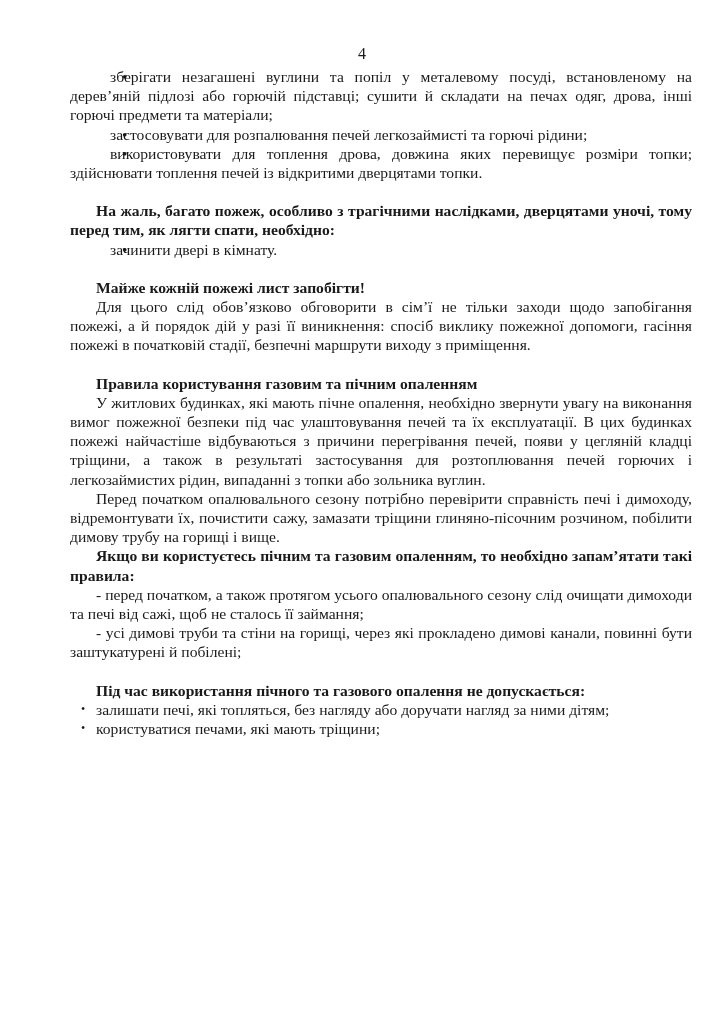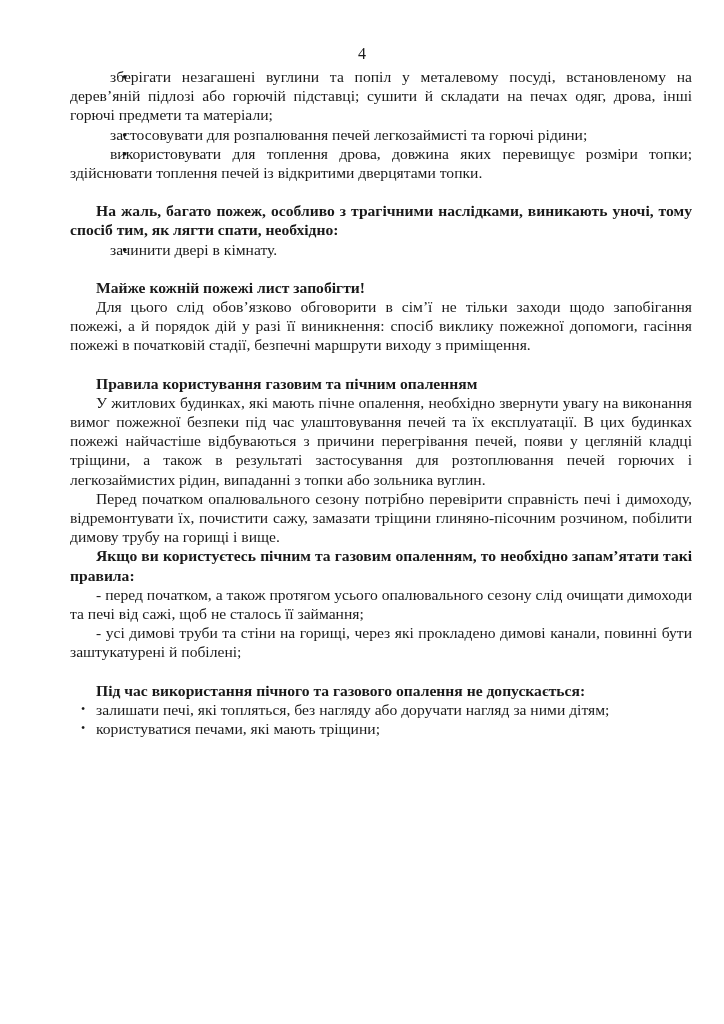--- a/index.html
+++ b/index.html
@@ -36,21 +36,21 @@
 
   <div>
     <p><span class="bullet-dot">•</span><span>зберігати незагашені вуглини та попіл у металевому посуді, встановленому на дерев’яній підлозі або горючій підставці; сушити й складати на печах одяг, дрова, інші горючі предмети та матеріали;</span></p>
     <p><span class="bullet-dot">•</span><span>застосовувати для розпалювання печей легкозаймисті та горючі рідини;</span></p>
     <p><span class="bullet-dot">•</span><span>використовувати для топлення дрова, довжина яких перевищує розміри топки; здійснювати топлення печей із відкритими дверцятами топки.</span></p>
   </div>
 
   <div class="gap"></div>
 
   <div>
-    <p class="bold">На жаль, багато пожеж, особливо з трагічними наслідками, виникають уночі, тому спосіб тим, як лягти спати, необхідно:</p>
+    <p class="bold">На жаль, багато пожеж, особливо з трагічними наслідками, дверцятами уночі, тому перед тим, як лягти спати, необхідно:</p>
     <p><span class="bullet-dot">•</span><span>зачинити двері в кімнату.</span></p>
   </div>
 
   <div class="gap"></div>
 
   <div>
     <p class="bold">Майже кожній пожежі лист запобігти!</p>
     <p>Для цього слід обов’язково обговорити в сім’ї не тільки заходи щодо запобігання пожежі, а й порядок дій у разі її виникнення: спосіб виклику пожежної допомоги, гасіння пожежі в початковій стадії, безпечні маршрути виходу з приміщення.</p>
   </div>
 

